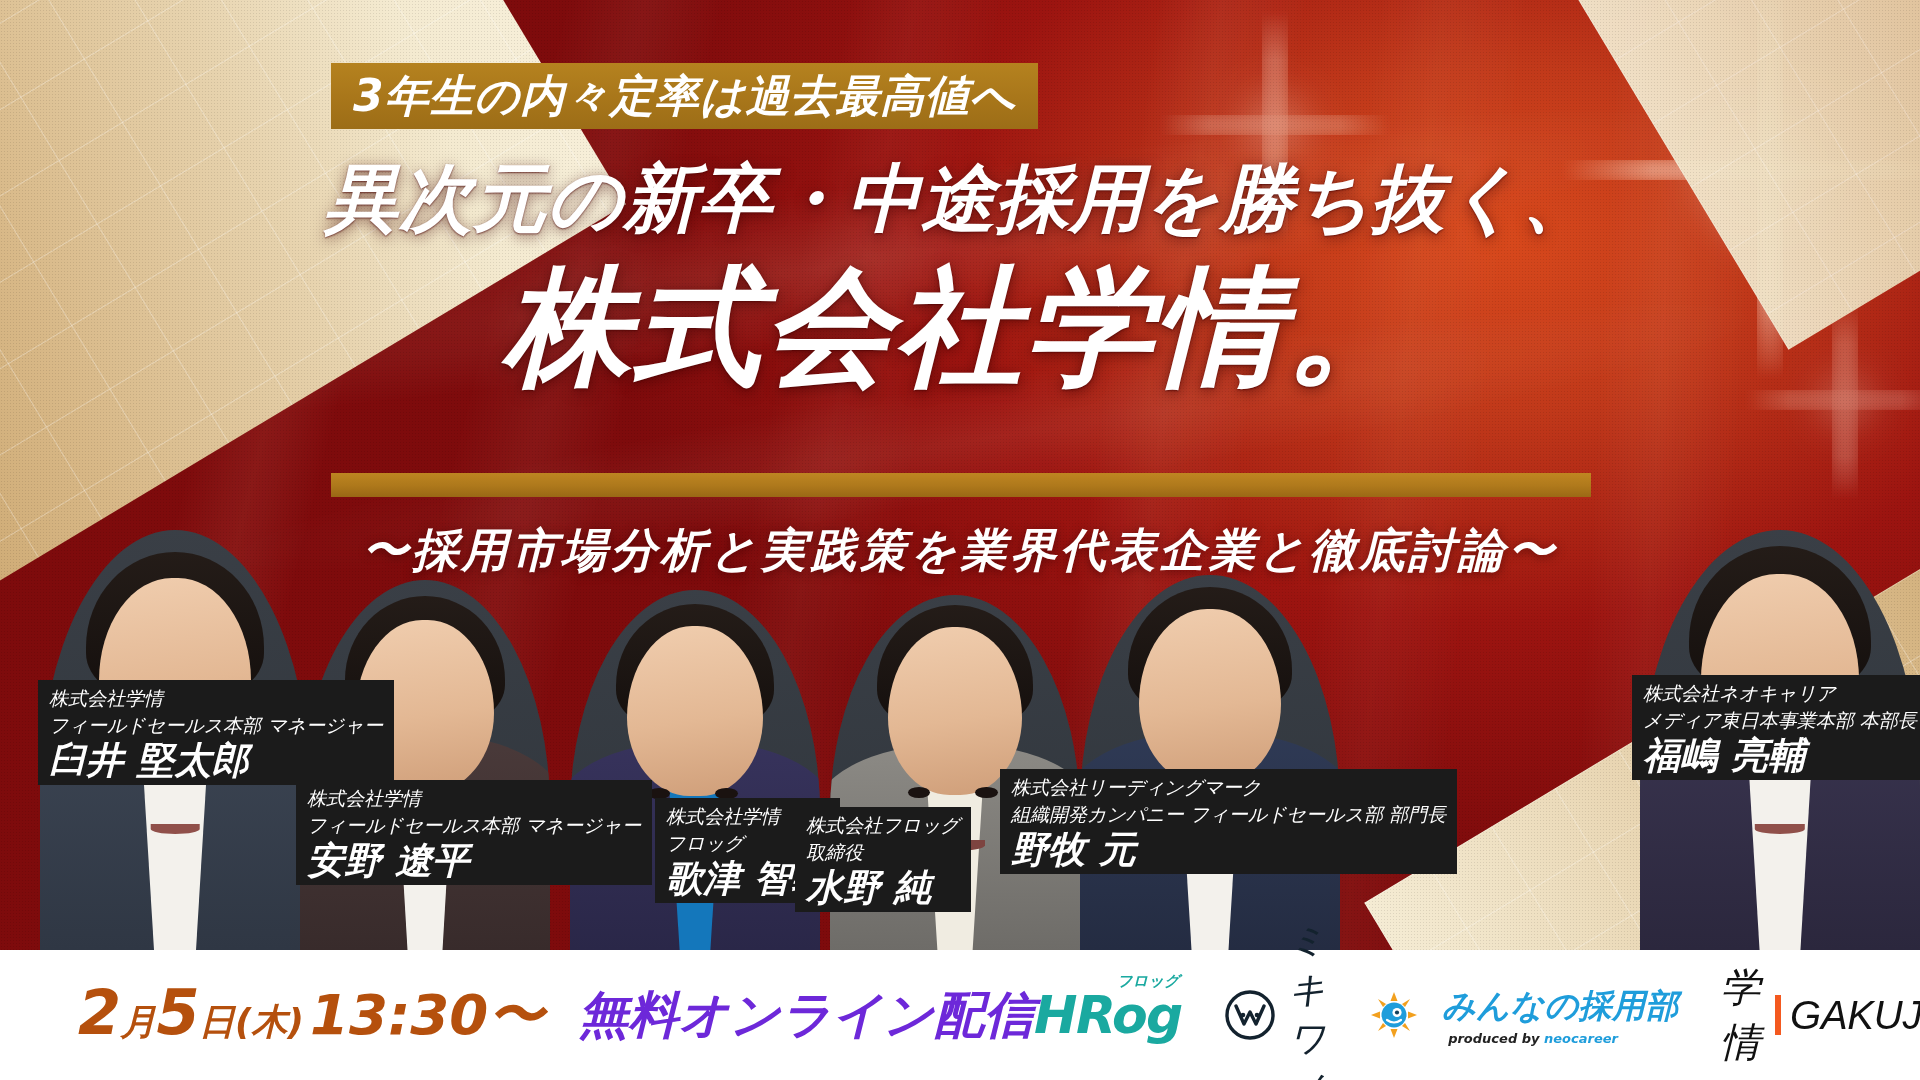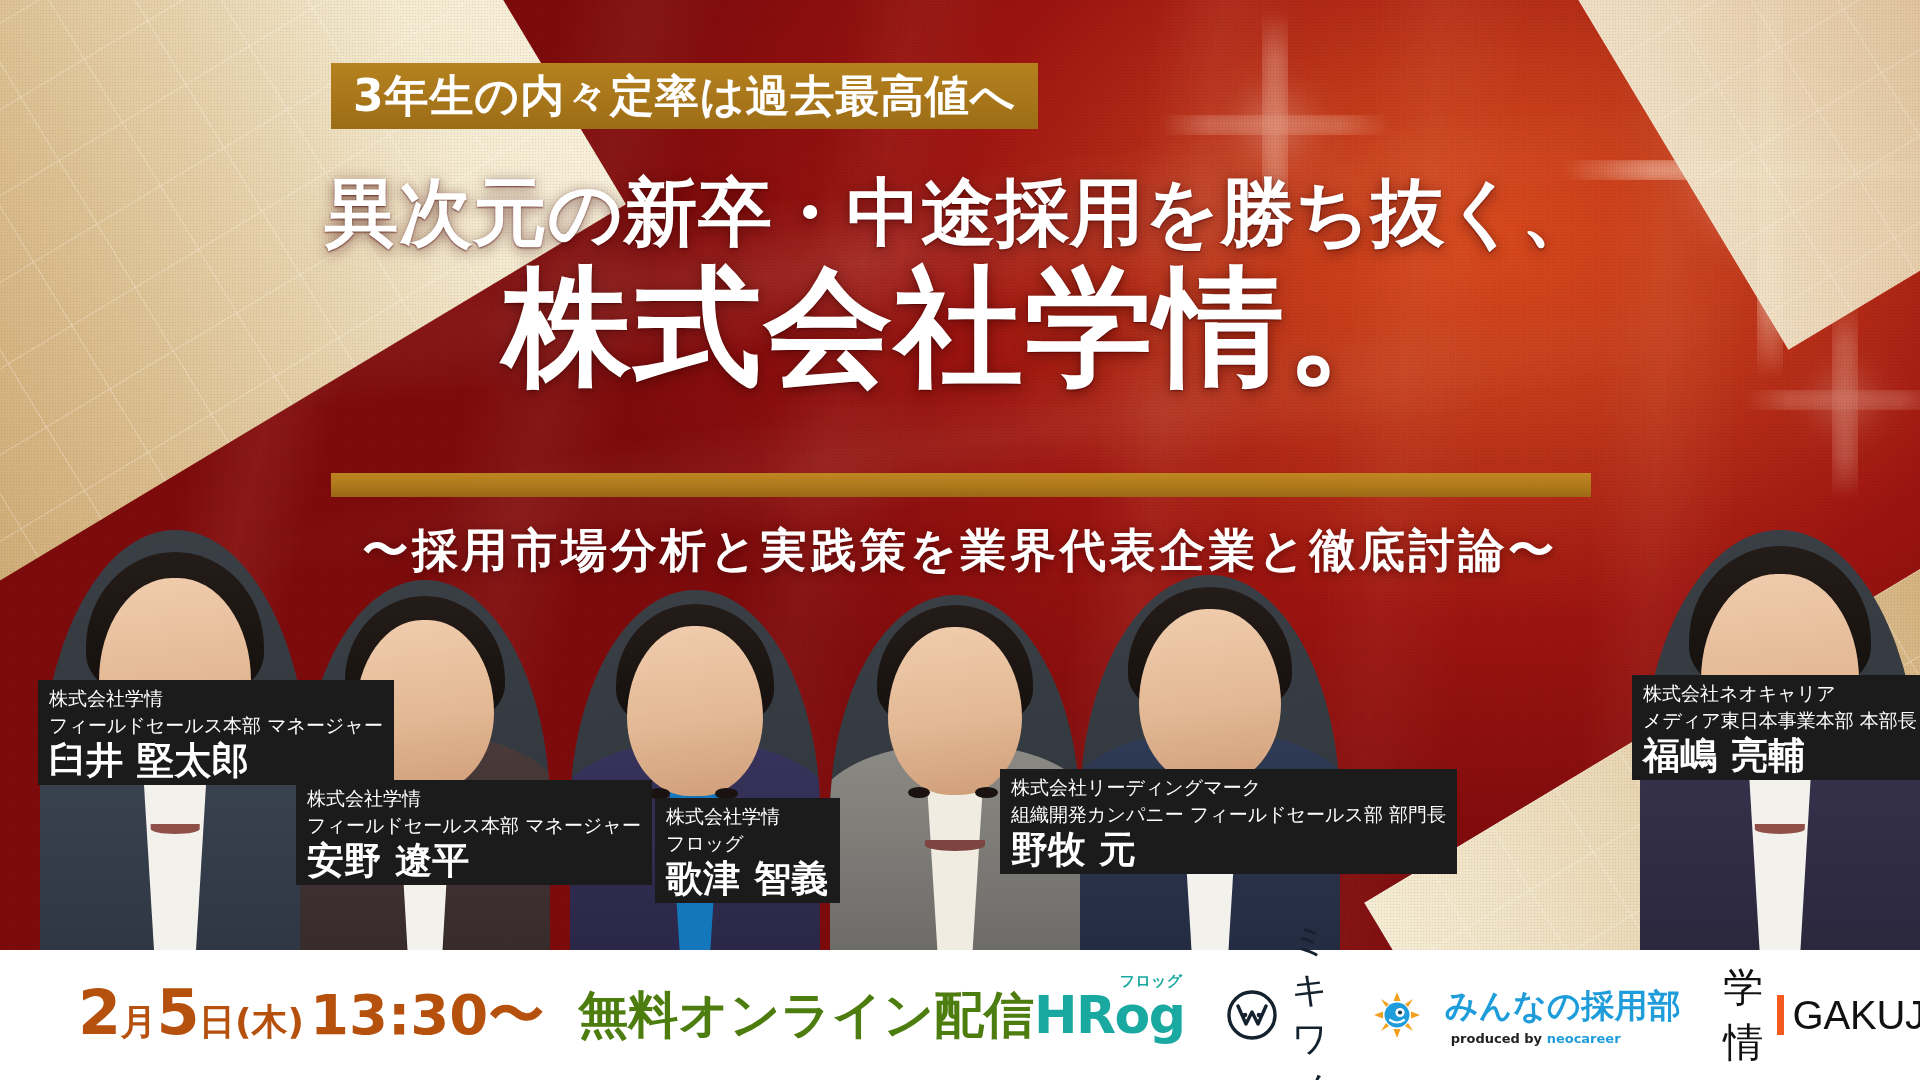--- a/index.html
+++ b/index.html
@@ -3,20 +3,21 @@
 <meta charset="utf-8">
 <title>webinar-banner</title>
 <style>
   * { margin:0; padding:0; box-sizing:border-box; }
   html,body { width:1920px; height:1080px; overflow:hidden; background:#fff; }
   body { font-family:"Liberation Sans","DejaVu Sans",sans-serif; }
 
   #banner {
     position:relative; width:1920px; height:1080px; overflow:hidden;
     background:#7d0d0d;
+    font-style:italic;
   }
 
   
   .bg-base{
     position:absolute; inset:0;
     background:
       radial-gradient(ellipse 900px 620px at 78% 22%, #d8491c 0%, #c1391a 28%, #9c1410 62%, #7e0b0c 100%),
       linear-gradient(118deg,#8d0f0f 0%,#a81814 35%,#b4241a 60%,#8d0d0d 100%);
   }
   .bg-sheen{
@@ -104,21 +105,21 @@
     white-space:nowrap;
     font-family:"DejaVu Sans","Liberation Sans",sans-serif;
   }
 
   .title-line{
     position:absolute; left:0; width:1920px; text-align:center;
     color:#fff; white-space:nowrap;
     font-family:"DejaVu Serif","Liberation Serif",serif;
     text-shadow:0 3px 14px rgba(60,0,0,.55), 0 1px 2px rgba(80,5,5,.7);
   }
-  #title-line-1{ top:164px; font-size:74px; font-weight:700; letter-spacing:.005em; }
+  #title-line-1{ top:150px; font-size:74px; font-weight:700; letter-spacing:.005em; }
   #title-line-2{ top:255px; font-size:128px; font-weight:700; letter-spacing:.02em; line-height:1.12; }
 
   #title-underline{
     position:absolute; left:331px; top:473px; width:1260px; height:24px;
     background:linear-gradient(180deg,#c08a22 0%,#b07d1c 52%,#9a6b15 100%);
     opacity:.96;
   }
 
   #subtitle{
     position:absolute; left:0; top:520px; width:1920px; text-align:center;
@@ -179,21 +180,21 @@
   }
   #footer-date{
     margin-left:78px; color:#b5500d; white-space:nowrap;
     font-family:"DejaVu Sans","Liberation Sans",sans-serif; font-weight:700;
     display:flex; align-items:baseline;
   }
   #footer-date .big{ font-size:62px; letter-spacing:-.01em; }
   #footer-date .sm { font-size:36px; }
   #footer-date .time{ font-size:56px; margin-left:6px; }
   #footer-free{
-    margin-left:34px; color:#4d7c0f; font-size:50px; font-weight:700;
+    margin-left:34px; color:#6d28d9; font-size:50px; font-weight:700;
     white-space:nowrap; font-family:"DejaVu Sans","Liberation Sans",sans-serif;
   }
 
   #logos{ margin-left:auto; margin-right:48px; display:flex; align-items:center; gap:42px; }
 
   
   #logo-hrog{ position:relative; display:flex; align-items:flex-end; }
   #logo-hrog .word{ font-size:52px; font-weight:700; color:#1aa9a0; letter-spacing:-.03em;
     font-family:"DejaVu Sans","Liberation Sans",sans-serif; }
   #logo-hrog .ruby{ position:absolute; right:2px; top:-13px; font-size:15px; color:#1aa9a0;
@@ -324,20 +325,25 @@
 
     <div class="speaker" style="left:830px; width:250px; height:355px;">
       <div class="portrait" style="width:250px;height:355px;">
         <div class="body" style="width:282px;height:205px;background:linear-gradient(180deg,#8c8a85 0%,#6e6c68 100%);"></div>
         <div class="shirt" style="width:126px;height:188px;background:#f0ece1;"></div>
         <div class="hair" style="top:10px;width:156px;height:126px;"></div>
         <div class="head" style="top:32px;width:134px;height:168px;"></div>
         <div class="eye" style="left:31%;top:54%;"></div>
         <div class="eye" style="left:58%;top:54%;"></div>
         <div class="mouth" style="top:69%;width:24%;height:3.2%;background:#7d4440;"></div>
+      </div>
+      <div class="nameplate" style="left:-35px; top:212px;">
+        <div class="np-company">株式会社フロッグ</div>
+        <div class="np-role">取締役</div>
+        <div class="np-name">水野 純</div>
       </div>
     </div>
 
     <div class="speaker" style="left:1640px; width:280px; height:420px;">
       <div class="portrait" style="width:280px;height:420px;">
         <div class="body" style="width:312px;height:248px;background:linear-gradient(180deg,#3a3550 0%,#2b273d 100%);"></div>
         <div class="shirt" style="width:146px;height:228px;"></div>
         <div class="hair" style="top:16px;width:182px;height:150px;"></div>
         <div class="head" style="top:44px;width:158px;height:196px;"></div>
         <div class="eye" style="left:31%;top:55%;"></div>

